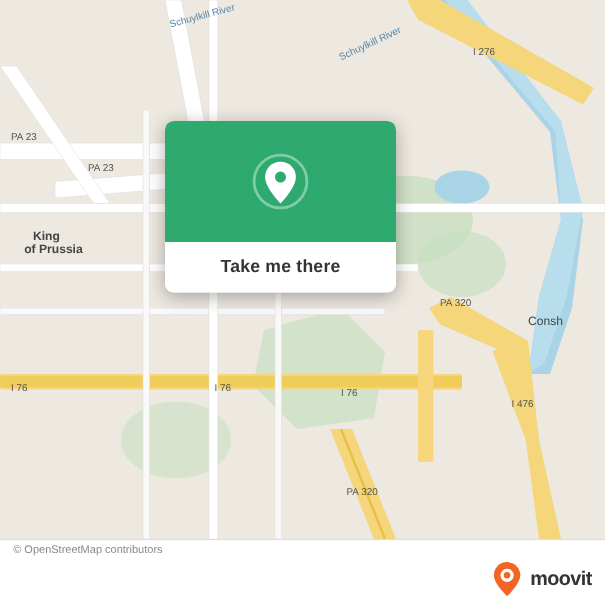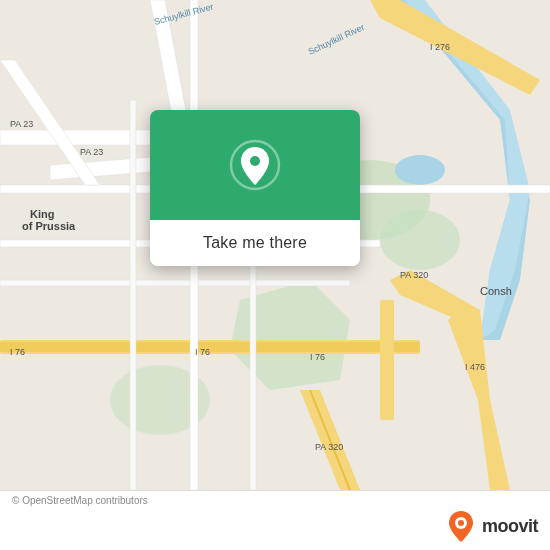--- a/index.html
+++ b/index.html
@@ -54,21 +54,21 @@
       width: 52px;
       height: 52px;
     }
 
     #popup-button {
       display: block;
       width: 100%;
       padding: 14px 0;
       text-align: center;
       font-size: 16px;
-      font-weight: 400;
+      font-weight: 700;
       color: #333;
       background: white;
       border: none;
       cursor: pointer;
       letter-spacing: 0.2px;
     }
 
     
     #bottom-bar {
       width: 550px;

